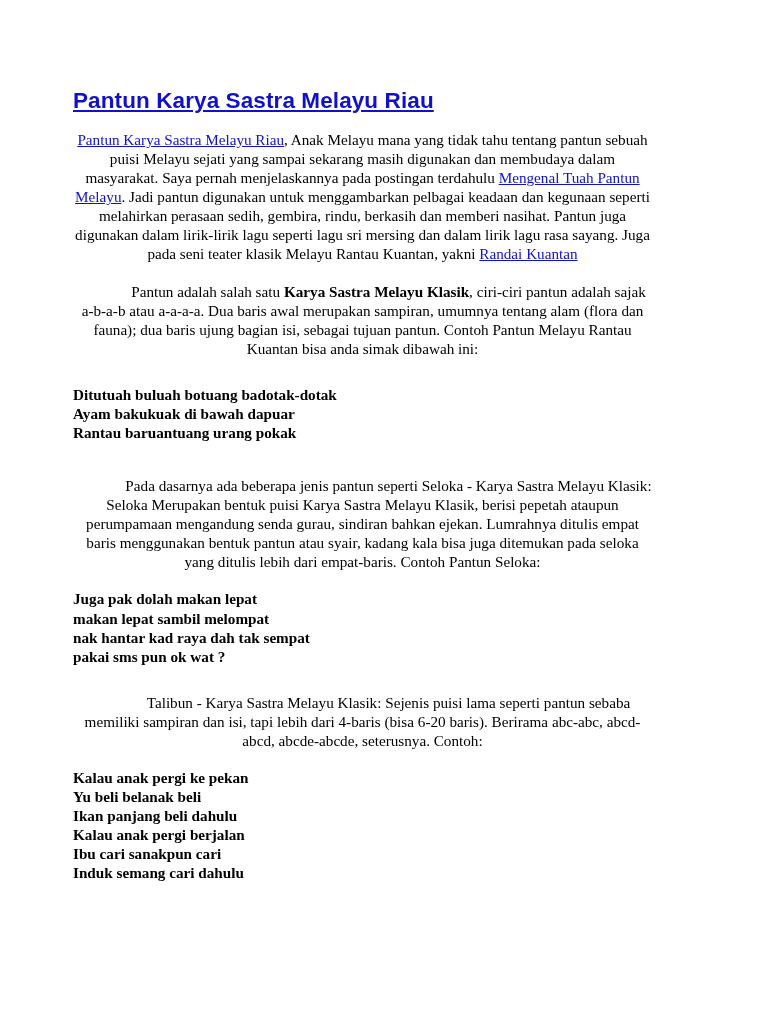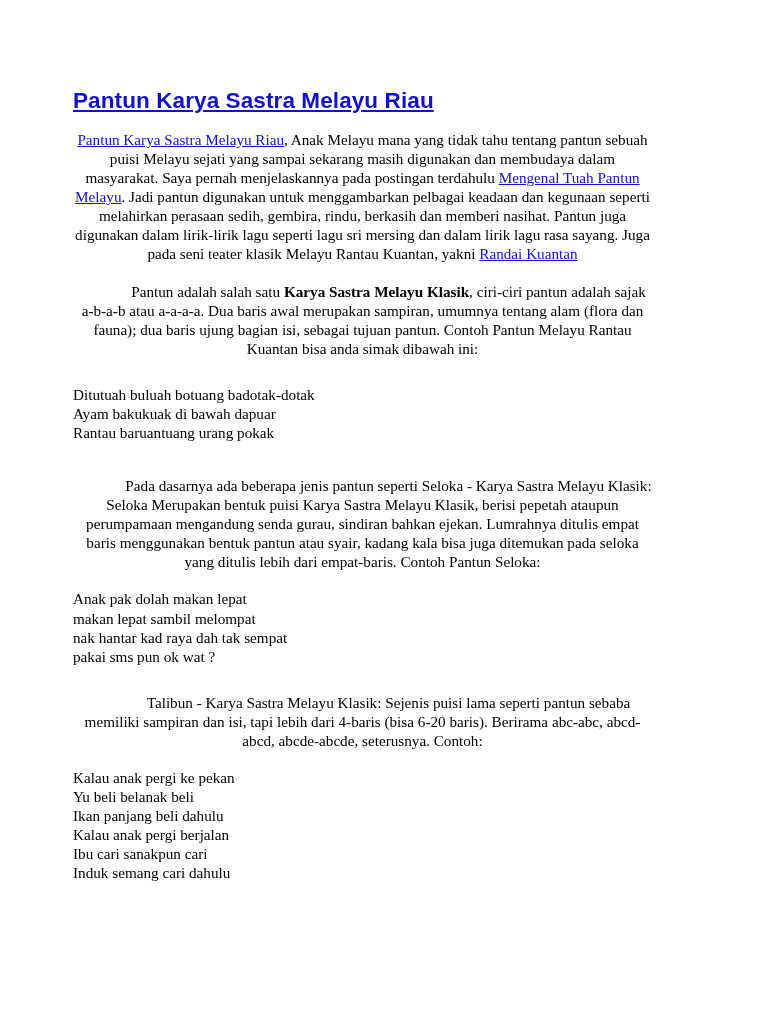--- a/index.html
+++ b/index.html
@@ -45,20 +45,21 @@
   .bold {
     font-weight: bold;
   }
   .verse {
     margin: 0 0 11px 0;
     font-size: 15.2px;
     line-height: 1.255;
   }
   .verse div {
     white-space: pre-wrap;
+    font-weight: bold;
   }
   .gap-lg {
     height: 16px;
   }
   .gap-sm {
     height: 7px;
   }
 </style>
 </head>
 <body>
@@ -86,21 +87,21 @@
   <div class="gap-sm"></div>
 
 
   <div class="gap-lg"></div>
 
   <p class="indent">Pada dasarnya ada beberapa jenis pantun seperti Seloka - Karya Sastra Melayu Klasik: Seloka Merupakan bentuk puisi Karya Sastra Melayu Klasik, berisi pepetah ataupun perumpamaan mengandung senda gurau, sindiran bahkan ejekan. Lumrahnya ditulis empat baris menggunakan bentuk pantun atau syair, kadang kala bisa juga ditemukan pada seloka yang ditulis lebih dari empat-baris. Contoh Pantun Seloka:</p>
 
   <div class="gap-sm"></div>
 
   <div class="verse">
-    <div>Anak pak dolah makan lepat</div>
+    <div>Juga pak dolah makan lepat</div>
     <div>makan lepat sambil melompat</div>
     <div>nak hantar kad raya dah tak sempat</div>
     <div>pakai sms pun ok wat ?</div>
   </div>
 
   <div class="gap-lg"></div>
 
   <p class="indent">Talibun - Karya Sastra Melayu Klasik: Sejenis puisi lama seperti pantun sebaba memiliki sampiran dan isi, tapi lebih dari 4-baris (bisa 6-20 baris). Berirama abc-abc, abcd-abcd, abcde-abcde, seterusnya. Contoh:</p>
 
   <div class="gap-sm"></div>

